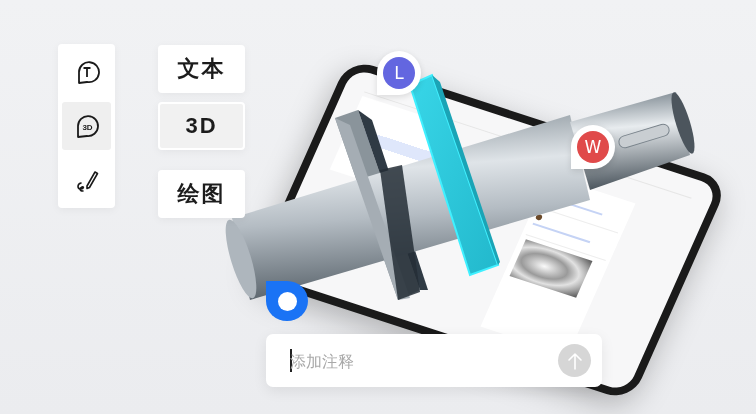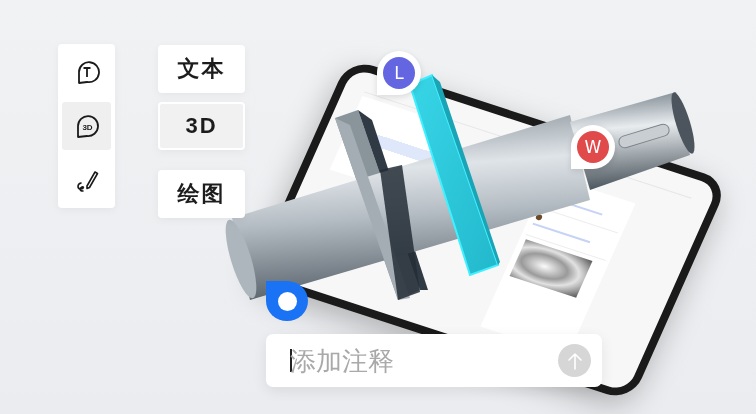--- a/index.html
+++ b/index.html
@@ -86,21 +86,21 @@
 
   
   .note-box {
     position: absolute; left: 266px; top: 334px; width: 336px; height: 53px;
     background: #fff; border-radius: 7px;
     box-shadow: 0 4px 14px rgba(0,0,0,0.08);
   }
   .note-input {
     position: absolute; left: 24px; top: 13px; width: 250px; height: 28px;
     border: none; outline: none; background: transparent;
-    font-size: 26px; color: #333; font-family: "DejaVu Sans", sans-serif;
+    font-size: 16px; color: #333; font-family: "DejaVu Sans", sans-serif;
   }
   .note-input::placeholder { color: #a9a9a9; }
   .caret { position:absolute; left: 24px; top: 15px; width: 2px; height: 23px; background: #222; }
   .send-btn {
     position: absolute; right: 11px; top: 10px; width: 33px; height: 33px; border-radius: 50%;
     background: #d6d6d6; display: flex; align-items: center; justify-content: center;
   }
 </style>
 </head>
 <body>

